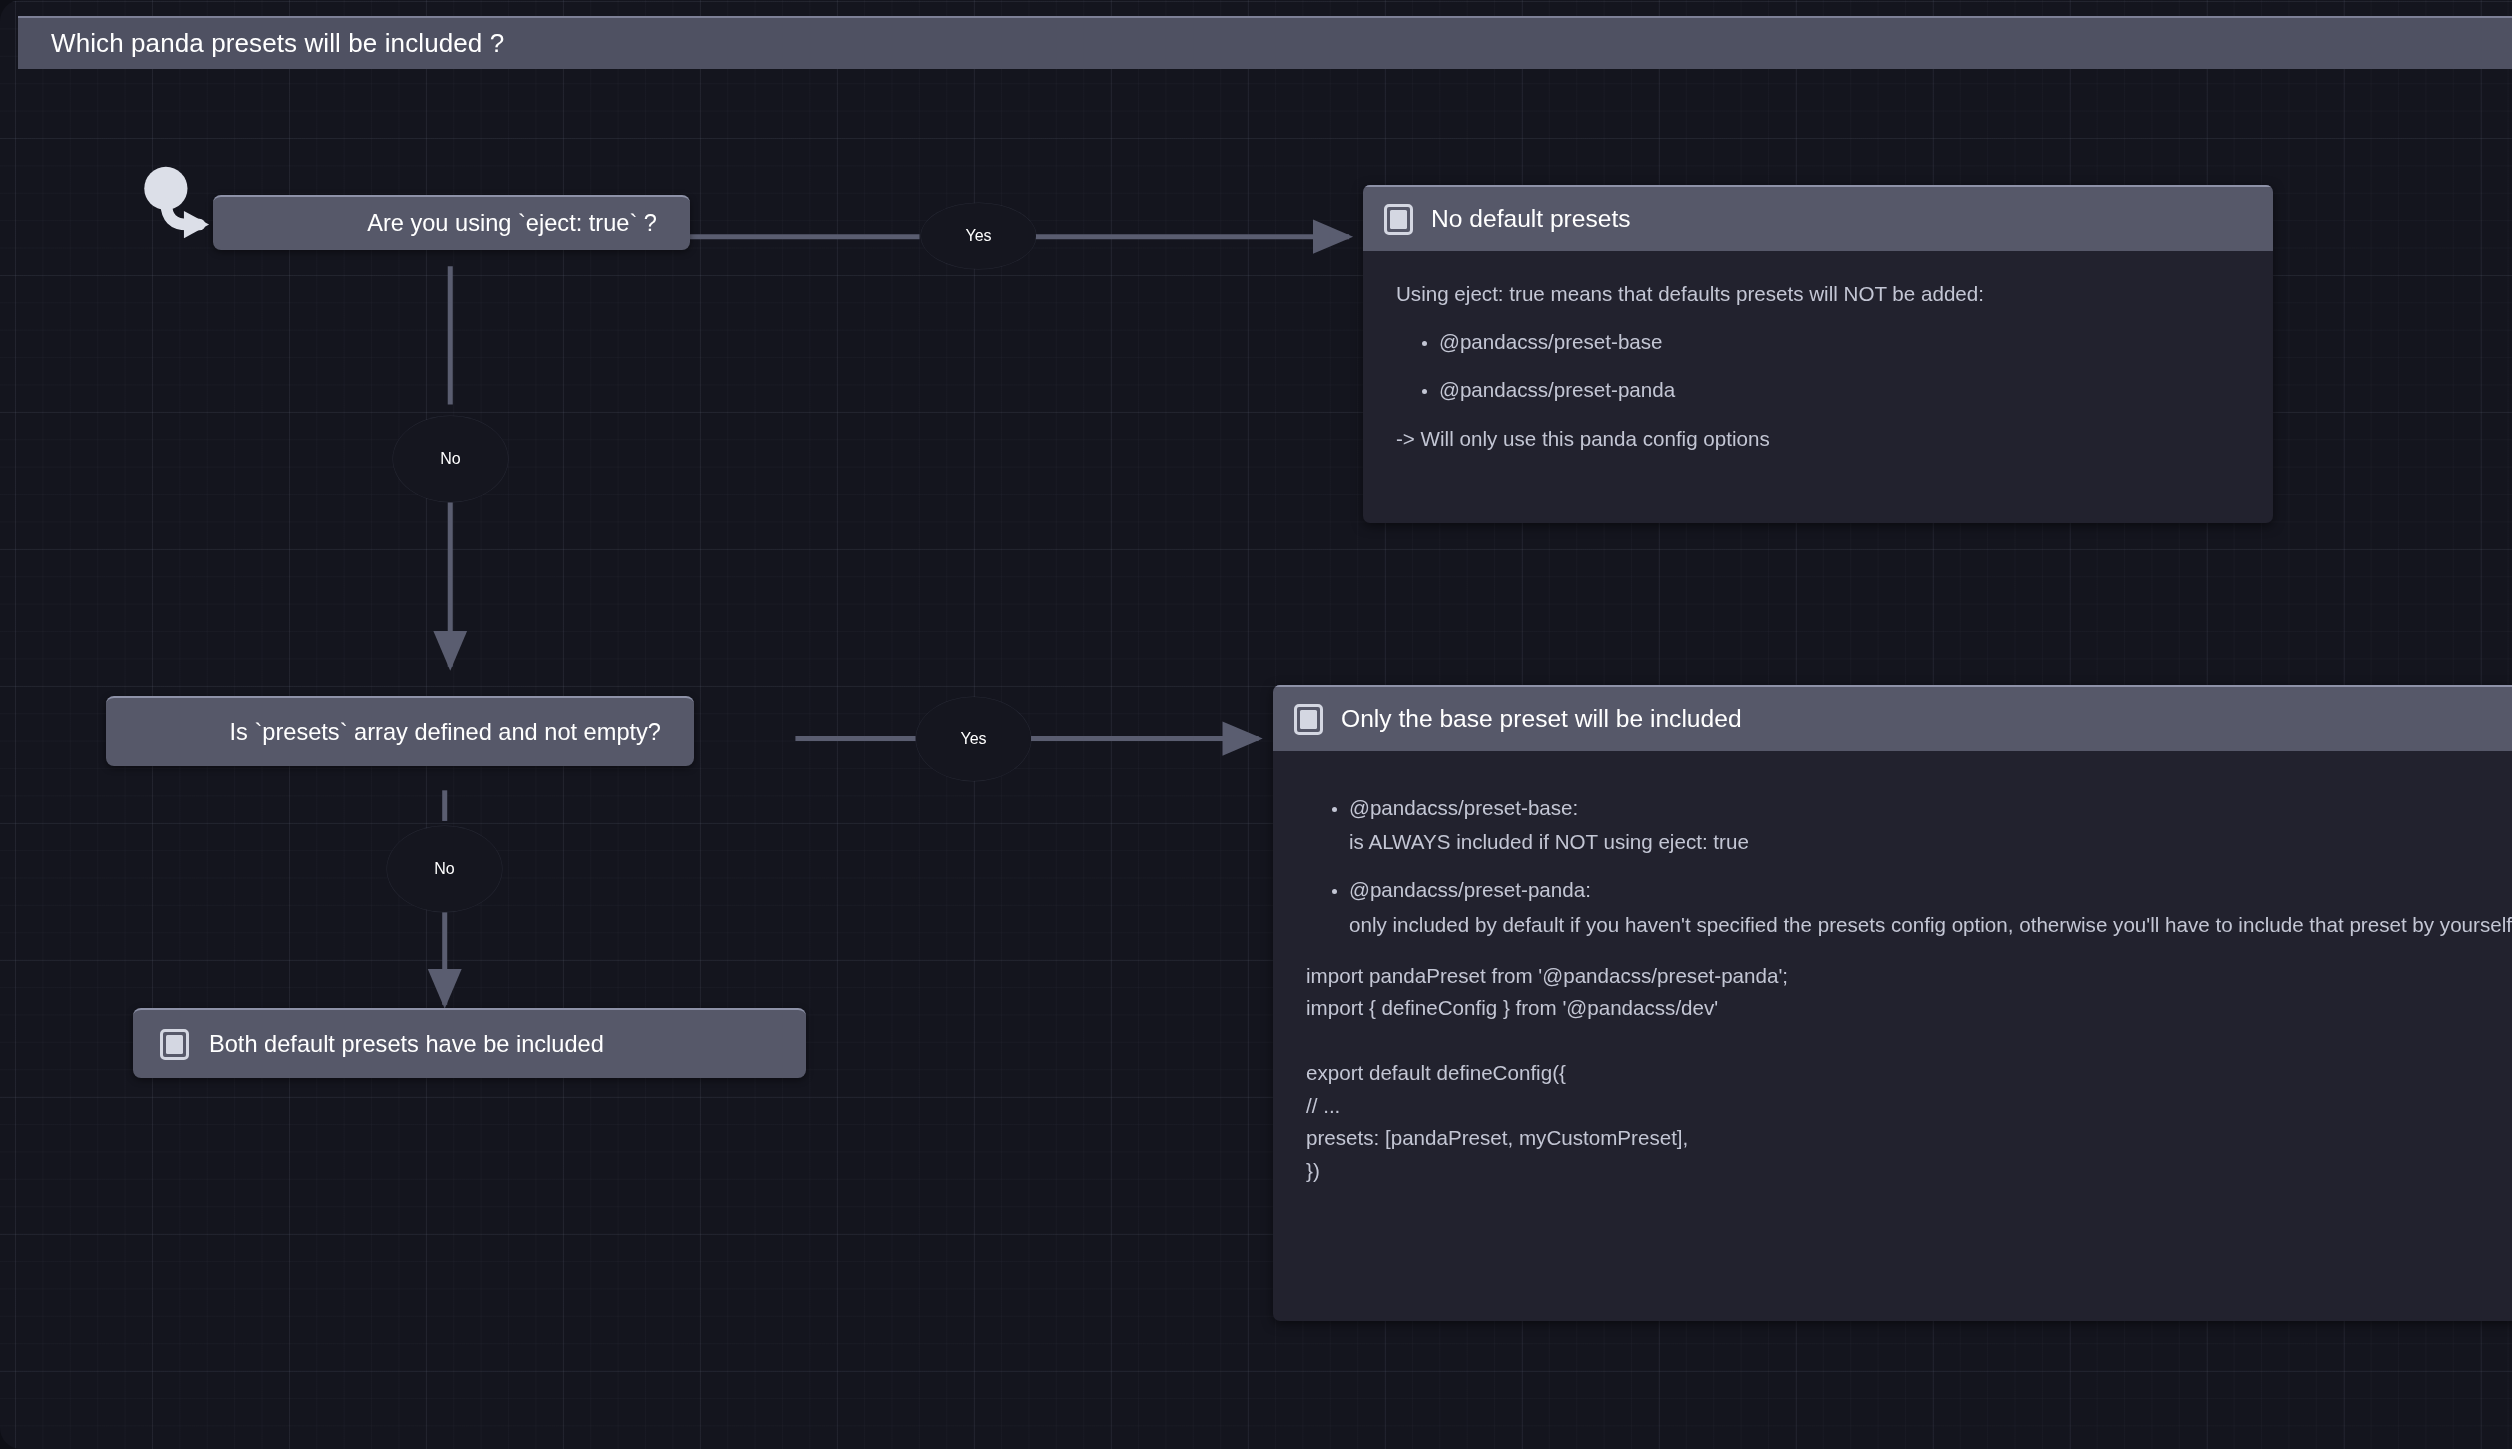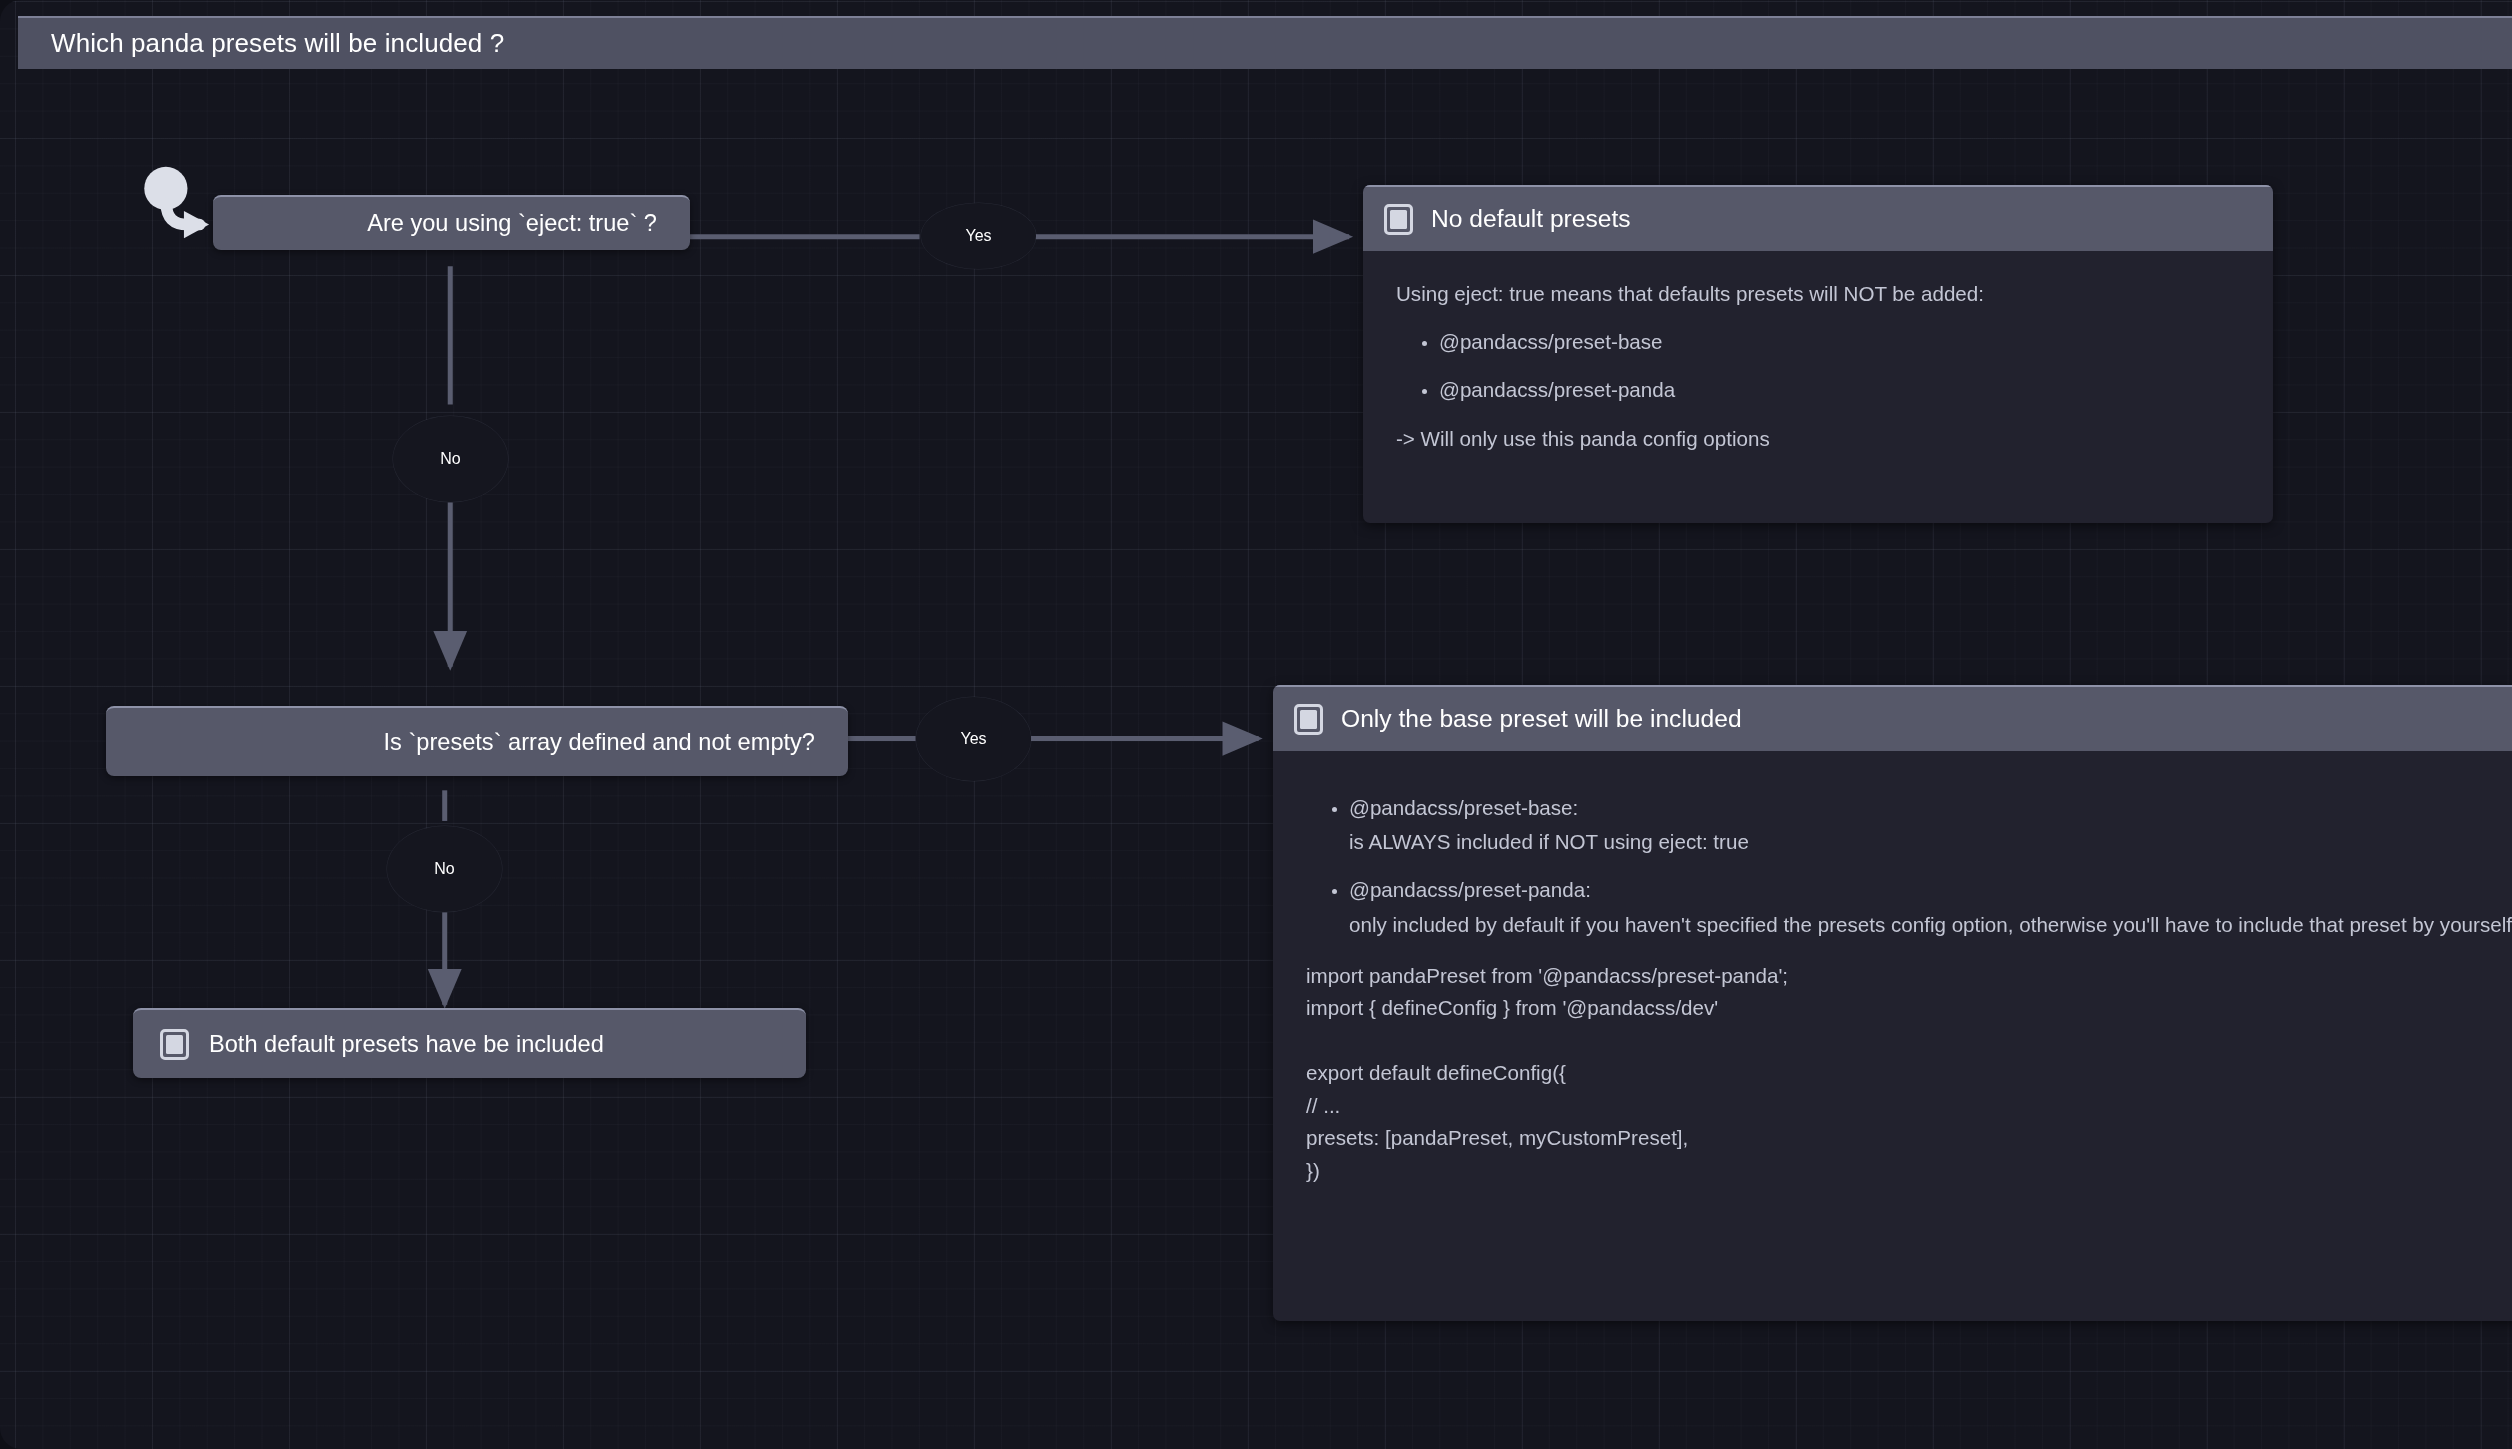--- a/index.html
+++ b/index.html
@@ -190,21 +190,21 @@
     </svg>
 
     <div class="title-bar">
       <span>Which panda presets will be included ?</span>
     </div>
 
     <div class="node decision" style="left:213px; top:195px; width:477px; height:55px;">
       <span class="node-label">Are you using `eject: true` ?</span>
     </div>
 
-    <div class="node decision" style="left:106px; top:696px; width:742px; height:70px;margin-top:10px;">
+    <div class="node decision" style="left:106px; top:696px; width:588px; height:70px;">
       <span class="node-label">Is `presets` array defined  and not empty?</span>
     </div>
 
     <div class="node" style="left:133px; top:1008px; width:673px; height:70px; padding-left:27px; gap:20px;">
       <span class="note-icon"></span>
       <span class="node-label">Both default presets have be included</span>
     </div>
 
     <div class="edge-pill" style="left:921px; top:203px; width:115px; height:66px;">
       <span>Yes</span>

